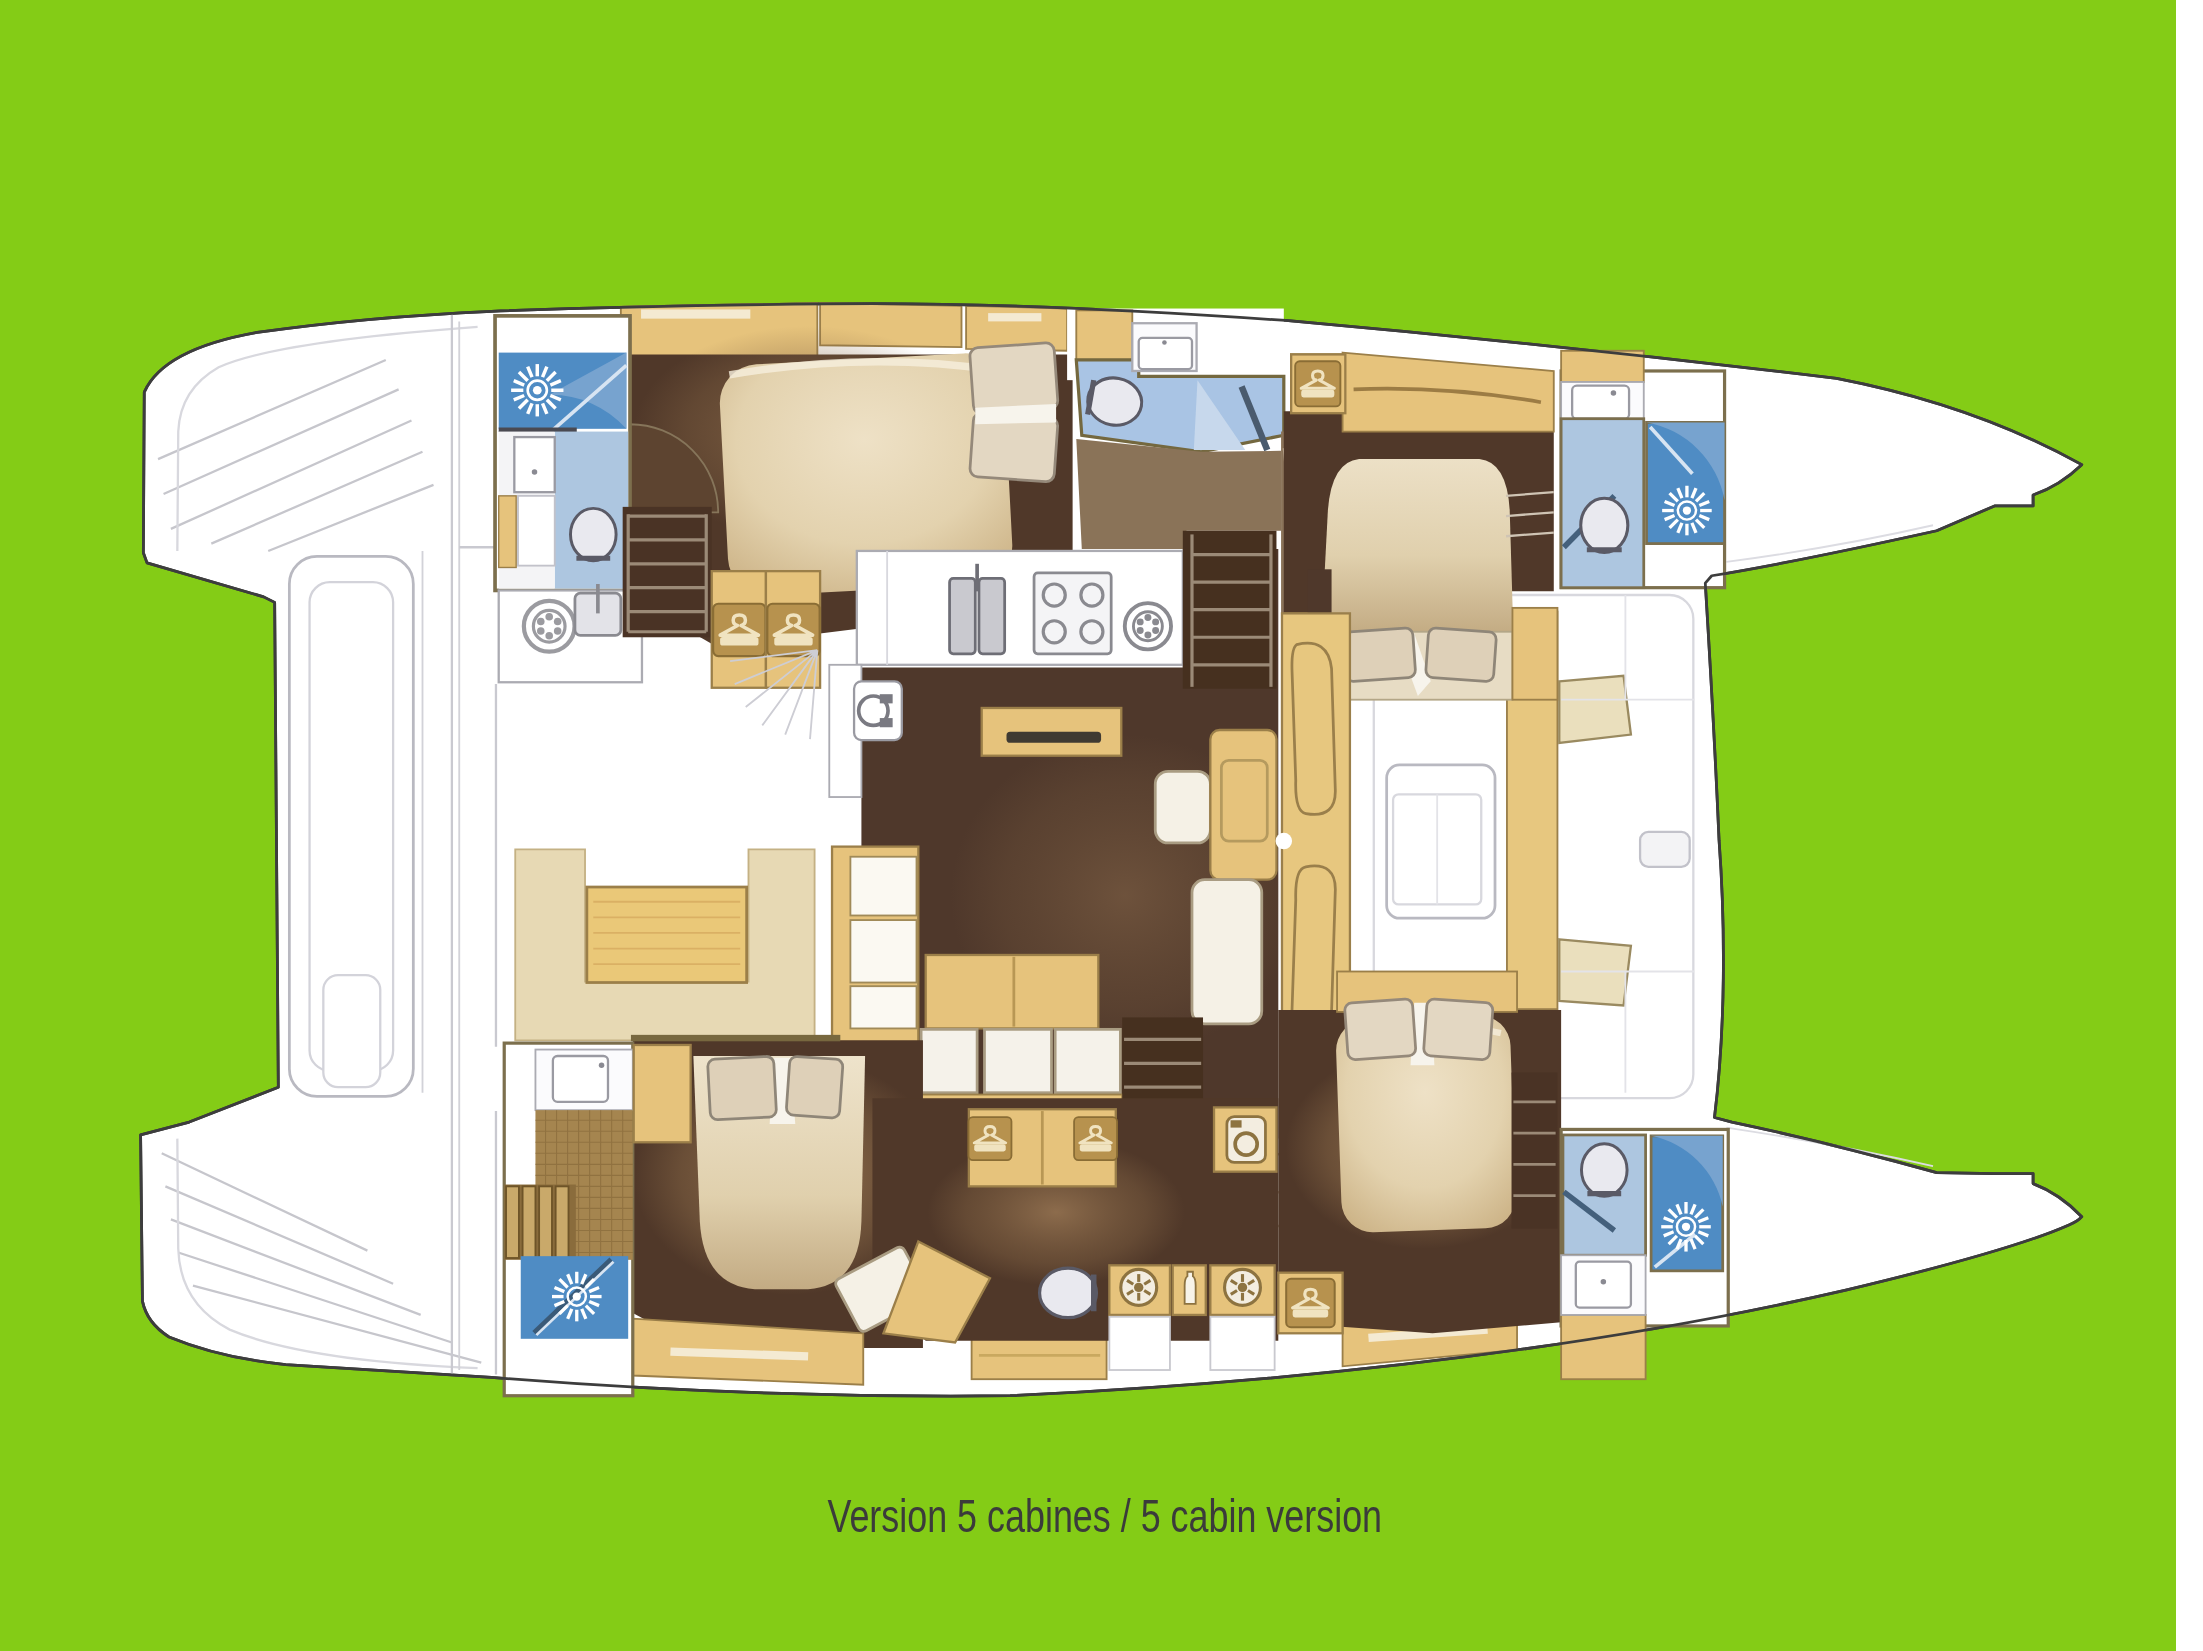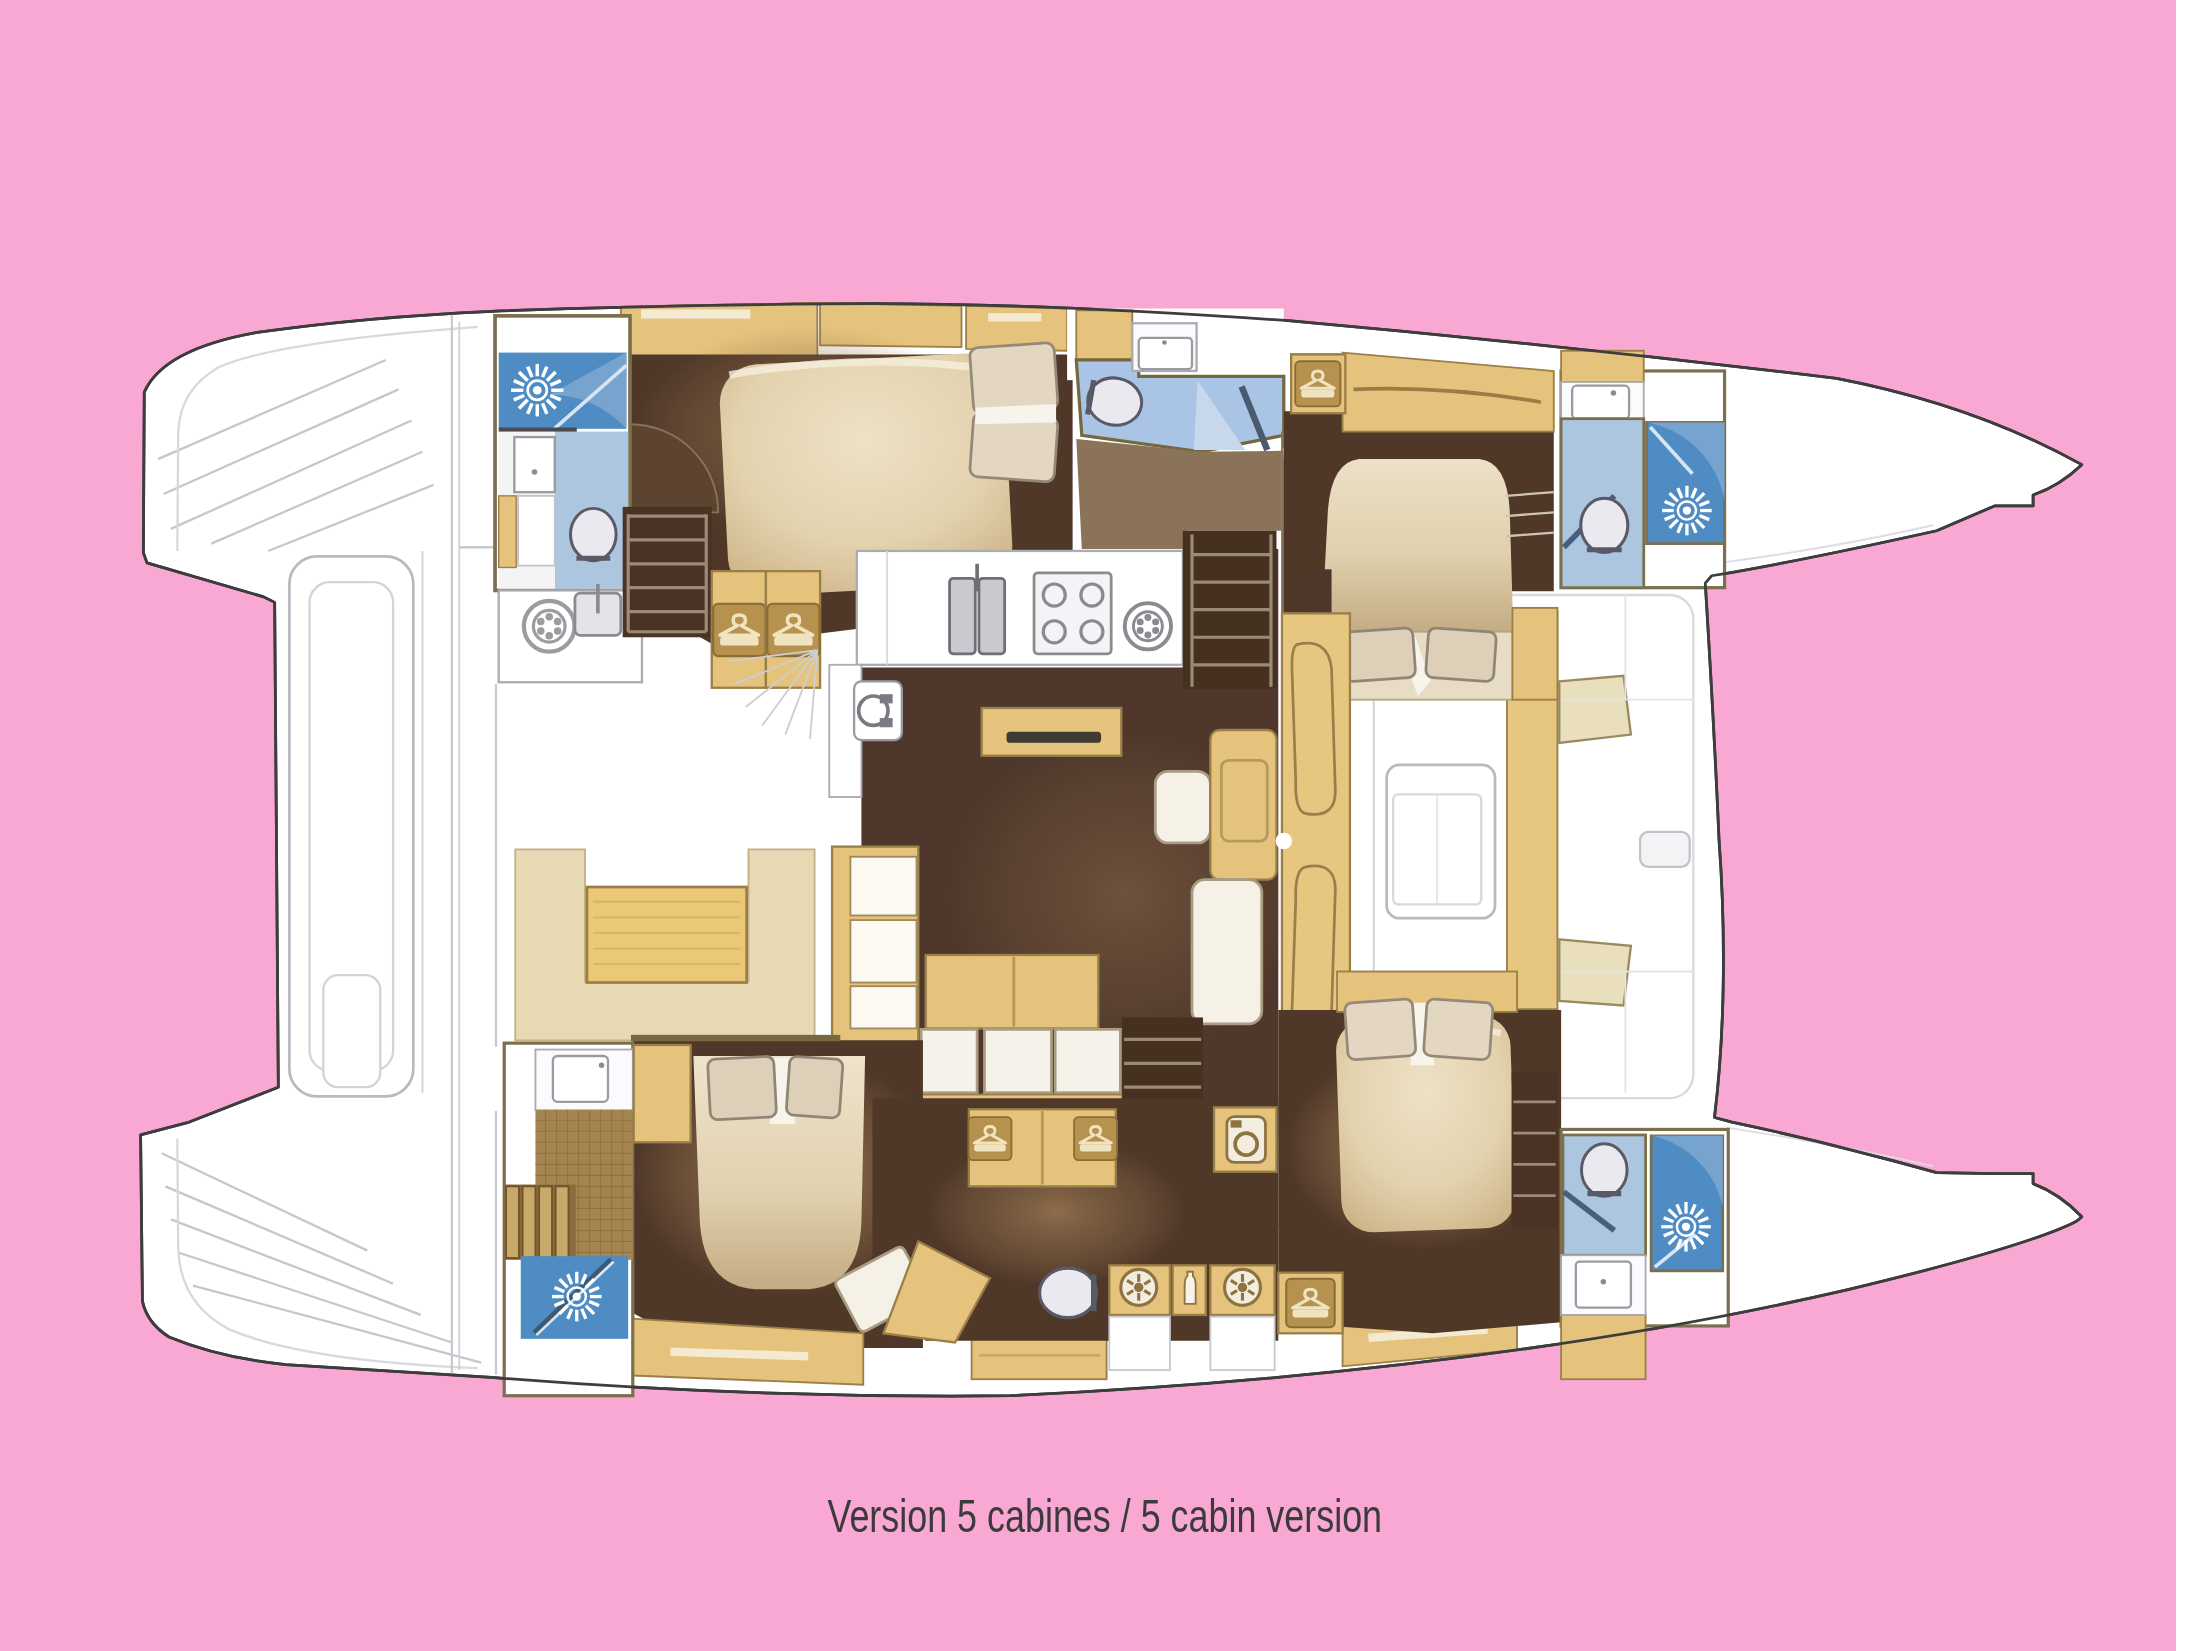--- a/index.html
+++ b/index.html
@@ -1,16 +1,16 @@
 <!DOCTYPE html>
 <html style="font-size:14.7px"><head>
 <meta charset="utf-8">
 <style>
   html,body{margin:0;padding:0;background:#ffffff;}
-  .page{position:relative;width:2176px;height:1651px;background:#f9a8d4;overflow:hidden;
+  .page{position:relative;width:2176px;height:1651px;background:#84cc16;overflow:hidden;
         font-family:"Liberation Sans", sans-serif;}
 </style>
 </head>
 <body>
 <div class="page">
 <svg width="2204" height="1651" viewBox="0 0 2400 1798" xmlns="http://www.w3.org/2000/svg">
 
 <g>
 <path d="M 535,339
  Q 400,345 280,362 Q 178,380 157,427

